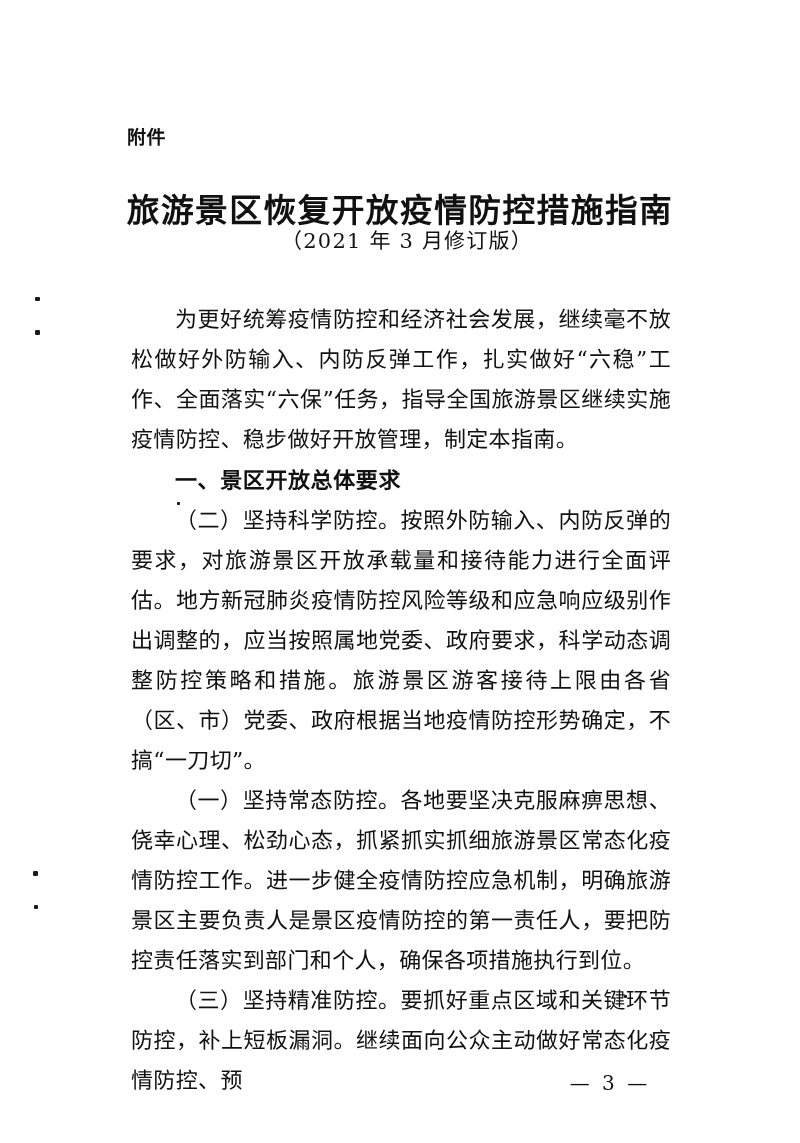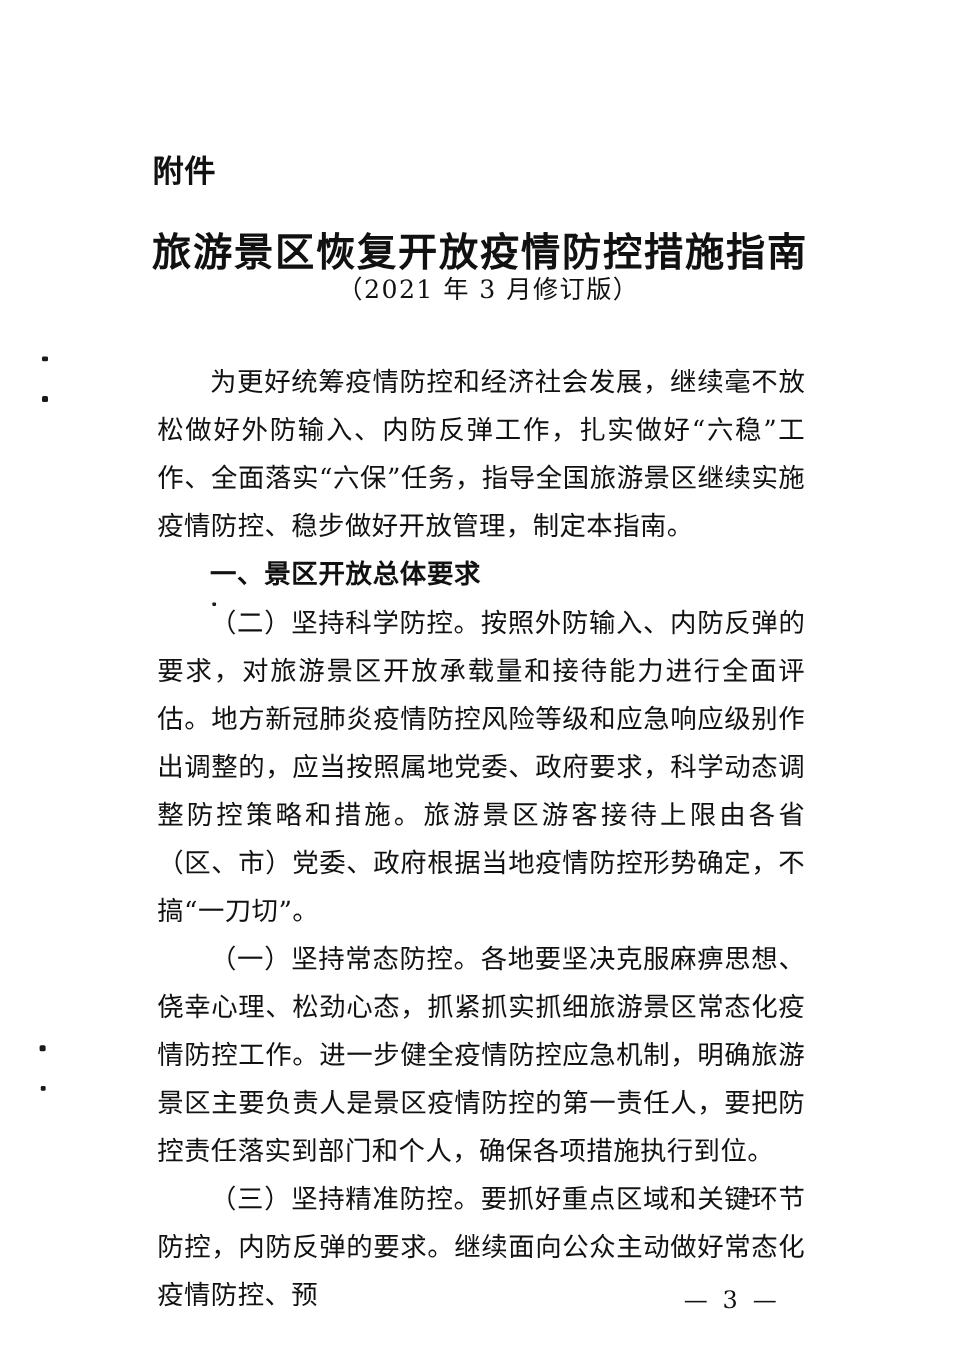--- a/index.html
+++ b/index.html
@@ -23,26 +23,26 @@
     position: absolute;
     inset: 0;
     background: #ffffff;
   }
 
   
   .attachment-label {
     position: absolute;
     left: 127px;
     top: 128px;
-    font-size: 26px;
+    font-size: 19px;
     font-weight: 700;
     letter-spacing: 0.5px;
     line-height: 1.2;
     white-space: nowrap;
-    font-family: Liberation Serif, serif;
+    font-family: Liberation Mono, monospace;
   }
 
   
   .doc-title {
     position: absolute;
     left: 0;
     right: 0;
     top: 168px;
     text-align: center;
     font-size: 33px;
@@ -80,21 +80,21 @@
     text-align: justify;
     text-justify: inter-character;
     letter-spacing: 0.35px;
     margin: 0;
     text-indent: 2em;
     word-break: break-all;
   }
 
   .para.section-heading {
     font-weight: 700;
-    font-family: Liberation Mono, monospace;
+    font-family: Liberation Sans, sans-serif;
     letter-spacing: 0.6px;
     text-indent: 2em;
     margin-top: 1px;
   }
 
   
   .page-number {
     position: absolute;
     left: 0;
     right: 0;
@@ -123,21 +123,21 @@
 
   <h1 class="doc-title">旅游景区恢复开放疫情防控措施指南</h1>
 
   <div class="doc-subtitle">（2021 年 3 月修订版）</div>
 
   <div class="body-block">
       <p class="para">为更好统筹疫情防控和经济社会发展，继续毫不放松做好外防输入、内防反弹工作，扎实做好“六稳”工作、全面落实“六保”任务，指导全国旅游景区继续实施疫情防控、稳步做好开放管理，制定本指南。</p>
       <p class="para section-heading">一、景区开放总体要求</p>
       <p class="para">（二）坚持科学防控。按照外防输入、内防反弹的要求，对旅游景区开放承载量和接待能力进行全面评估。地方新冠肺炎疫情防控风险等级和应急响应级别作出调整的，应当按照属地党委、政府要求，科学动态调整防控策略和措施。旅游景区游客接待上限由各省（区、市）党委、政府根据当地疫情防控形势确定，不搞“一刀切”。</p>
       <p class="para">（一）坚持常态防控。各地要坚决克服麻痹思想、侥幸心理、松劲心态，抓紧抓实抓细旅游景区常态化疫情防控工作。进一步健全疫情防控应急机制，明确旅游景区主要负责人是景区疫情防控的第一责任人，要把防控责任落实到部门和个人，确保各项措施执行到位。</p>
-      <p class="para">（三）坚持精准防控。要抓好重点区域和关键环节防控，内防反弹的要求。继续面向公众主动做好常态化疫情防控、预</p>
+      <p class="para">（三）坚持精准防控。要抓好重点区域和关键环节防控，补上短板漏洞。继续面向公众主动做好常态化疫情防控、预</p>
     </div>
 
   <div class="page-number">— 3 —</div>
 
   <div>
       <div class="speckle" style="left: 35px; top: 297px; width: 5px; height: 4px;"></div>
       <div class="speckle" style="left: 35px; top: 330px; width: 5px; height: 5px;"></div>
       <div class="speckle" style="left: 177px; top: 502px; width: 3px; height: 3px;"></div>
       <div class="speckle" style="left: 33px; top: 871px; width: 5px; height: 5px;"></div>
       <div class="speckle" style="left: 34px; top: 905px; width: 4px; height: 4px;"></div>

